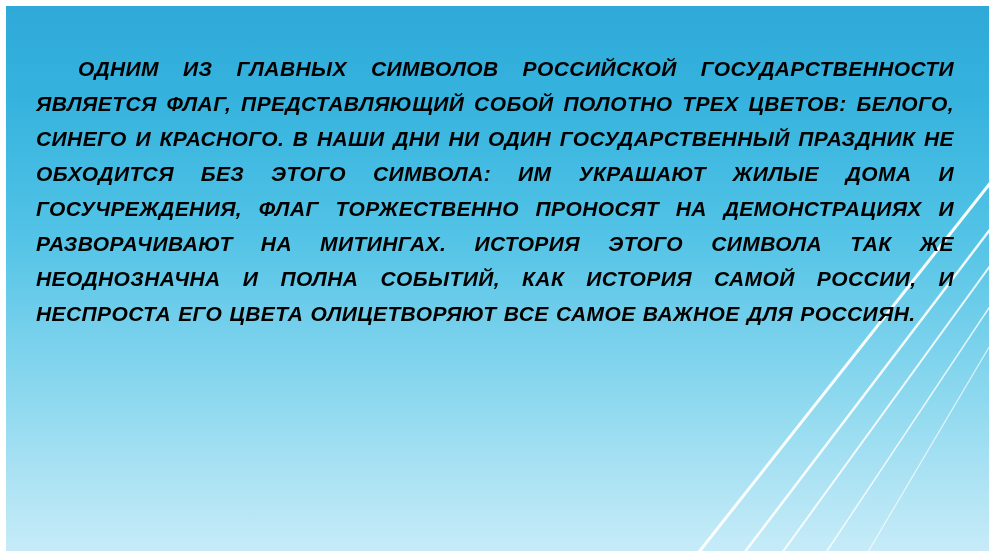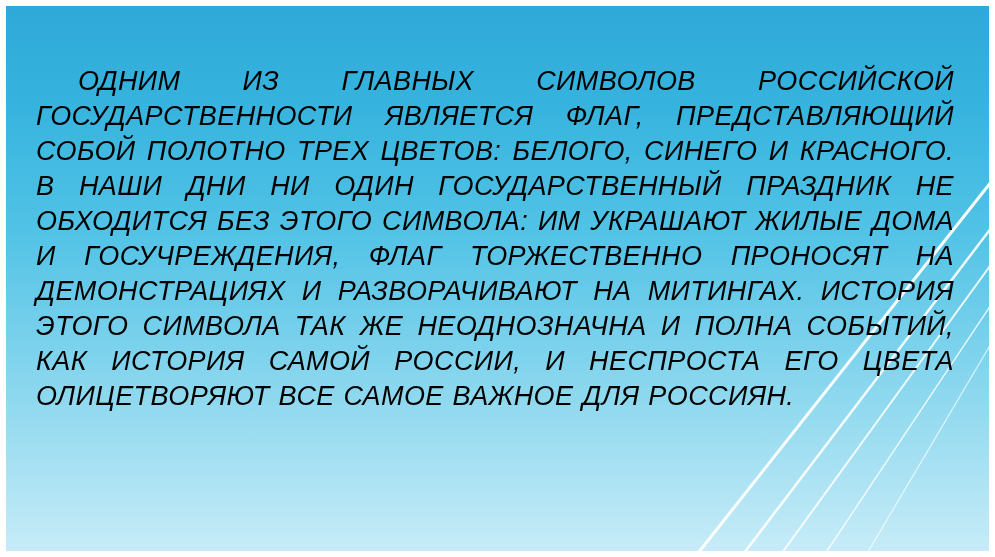--- a/index.html
+++ b/index.html
@@ -31,26 +31,26 @@
     right: 0;
     bottom: 0;
     width: 430px;
     height: 430px;
     pointer-events: none;
   }
 
   .body-text {
     position: absolute;
     left: 36px;
-    top: 64px;
+    top: 51px;
     width: 918px;
     color: #000000;
-    font-size: 27px;
+    font-size: 21px;
     line-height: 35px;
-    font-weight: normal;
+    font-weight: bold;
     font-style: italic;
     letter-spacing: 0.4px;
     text-align: justify;
     text-transform: uppercase;
     text-indent: 42px;
     word-spacing: 1px;
   }
 </style>
 </head>
 <body>

